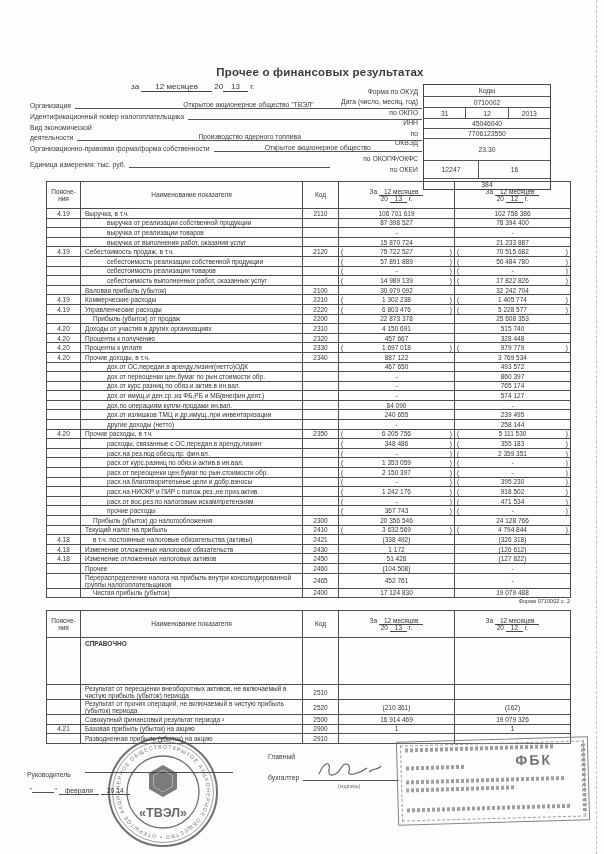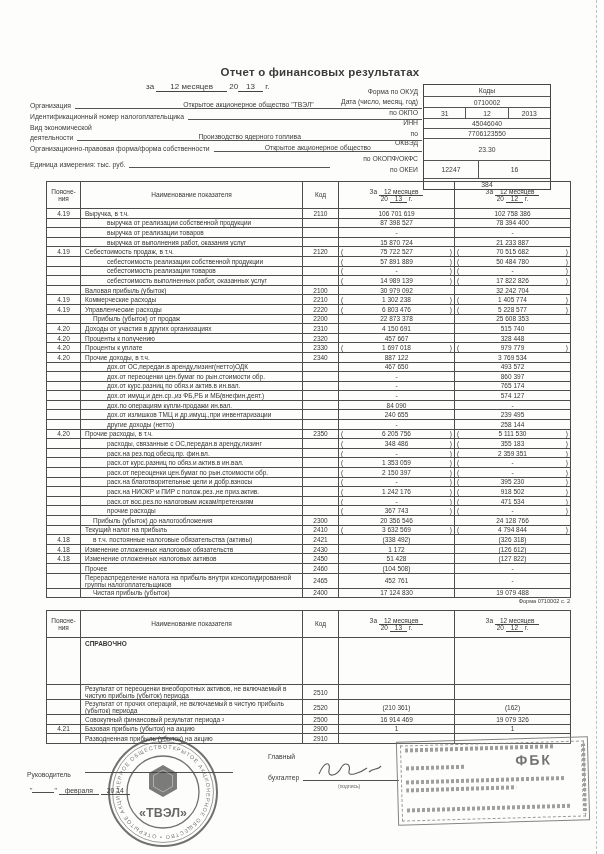--- a/index.html
+++ b/index.html
@@ -3,21 +3,21 @@
 <meta charset="utf-8">
 <style>
   html,body{margin:0;padding:0;background:#9a9a9a;}
   .page{position:relative;width:604px;height:854px;background:#fdfdfc;margin:0 auto;
         font-family:"Liberation Sans",sans-serif;color:#3b3b3b;overflow:hidden;}
   .edge{position:absolute;top:0;bottom:0;right:7px;border-right:1px dashed #c0c0c0;}
 
   
   .doc-title{position:absolute;left:60px;top:66px;width:520px;text-align:center;
              font-size:11.5px;font-weight:bold;letter-spacing:.2px;}
-  .period-line{position:absolute;left:146px;top:82px;font-size:8px;}
+  .period-line{position:absolute;left:131px;top:82px;font-size:8px;}
   .period-line .u{border-bottom:1px solid #444;padding:0 14px;}
   .period-line .u2{border-bottom:1px solid #444;padding:0 8px;}
 
   .rlabel{position:absolute;right:186px;text-align:right;font-size:6.8px;white-space:nowrap;}
   .inforow{position:absolute;left:30px;width:392px;display:flex;font-size:6.8px;align-items:flex-end;}
   .inforow .lbl{white-space:nowrap;padding-right:4px;}
   .inforow .line{flex:1;border-bottom:1px solid #555;text-align:center;white-space:nowrap;}
 
   
   .codes{position:absolute;left:423px;top:84px;width:126px;border:1.6px solid #444;
@@ -61,21 +61,21 @@
              font-family:"Liberation Sans",sans-serif;}
   .fbk-vert{position:absolute;right:2px;top:6px;bottom:6px;width:4px;
             background:repeating-linear-gradient(180deg,#8f8f8f 0 3px,transparent 3px 5px);}
 </style>
 </head>
 <body>
 
 <div class="page">
   <div class="edge"></div>
 
-  <div class="doc-title">Отчет о финансовых результатах</div>
+  <div class="doc-title">Прочее о финансовых результатах</div>
   <div class="period-line">
     <span>за</span>
     <span class="u">12 месяцев</span>
     <span>20</span><span class="u2">13</span>
     <span>г.</span>
   </div>
 
   <div class="rlabel" style="top:88px">Форма по ОКУД</div>
   <div class="rlabel" style="top:98px">Дата (число, месяц, год)</div>
   <div class="rlabel" style="top:109px">по ОКПО</div>

